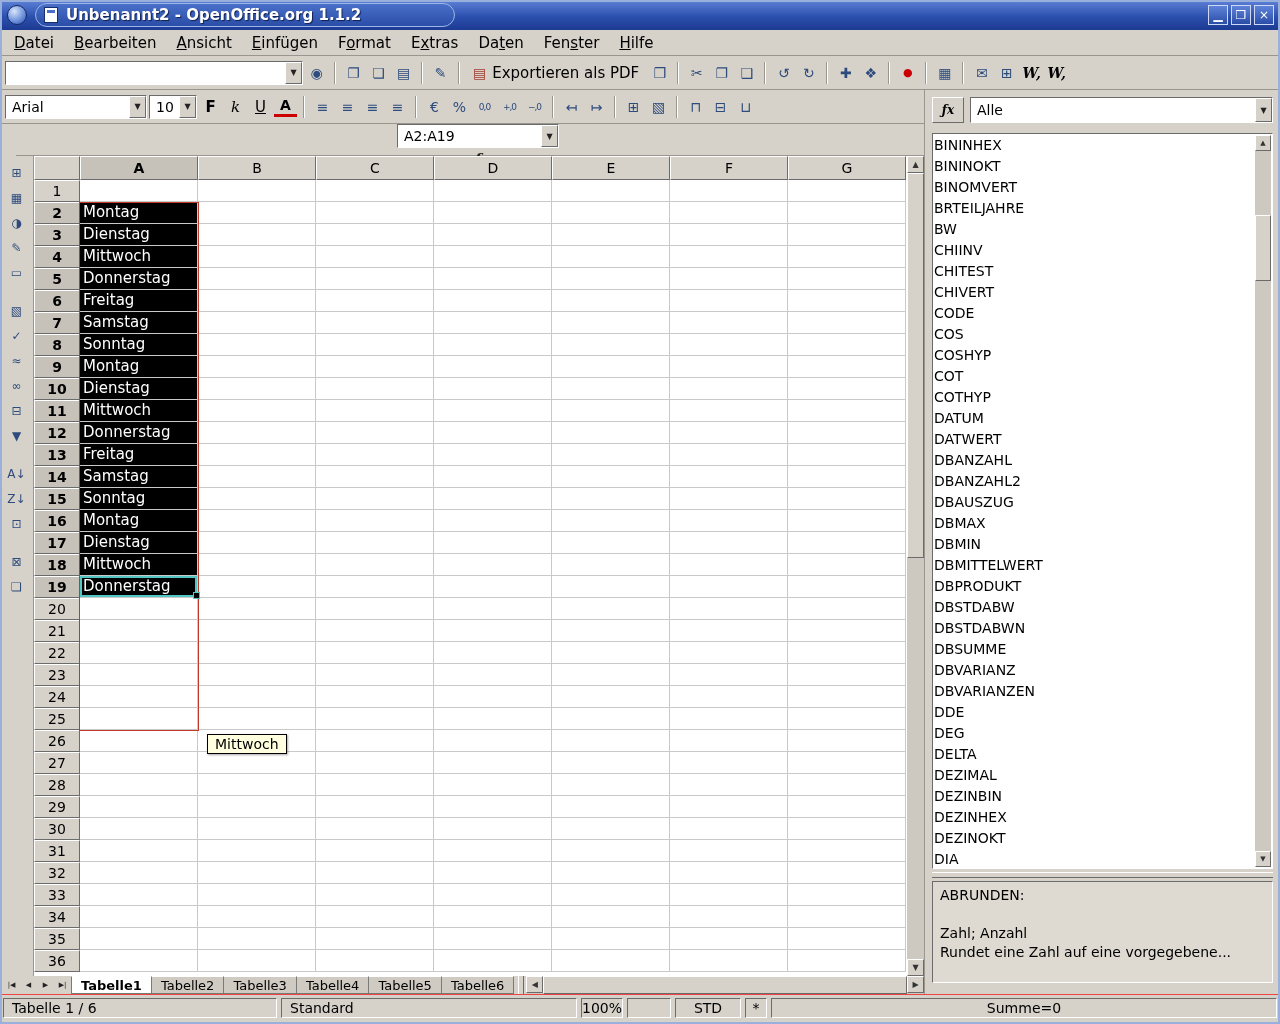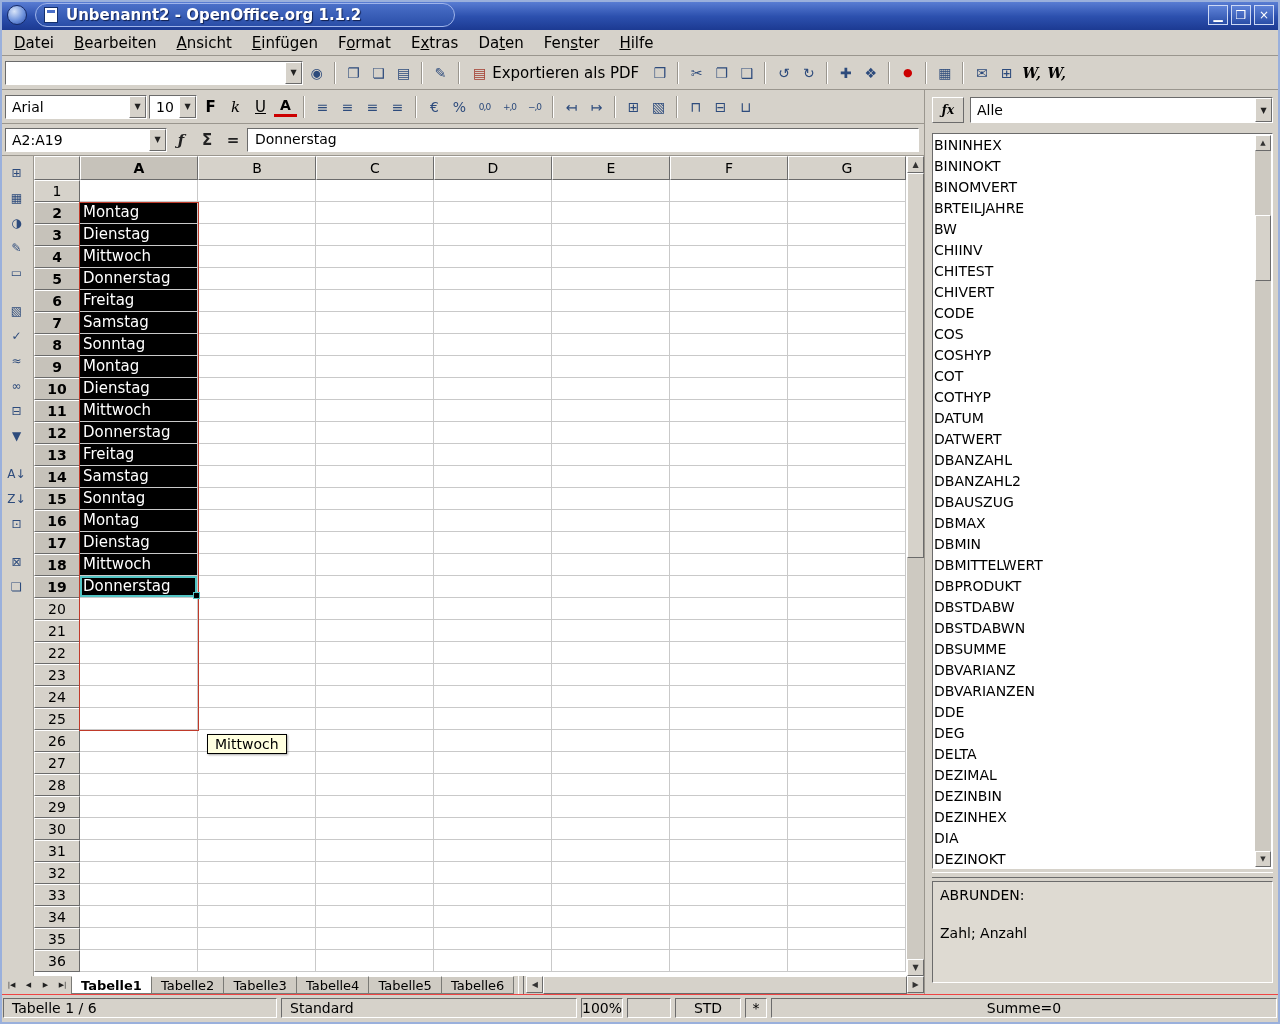--- a/index.html
+++ b/index.html
@@ -30,21 +30,21 @@
   
   .menubar { position:absolute; left:0; top:30px; width:1280px; height:26px; background:#d6d2ca;
     border-bottom:1px solid #9a968e; display:flex; align-items:center; padding-left:4px; font-size:15px; }
   .menu-item { padding:2px 10px; white-space:nowrap; }
 
   
   .bar { position:absolute; background:#d6d2ca; display:flex; align-items:center; gap:2px;
     padding:0 5px; border-bottom:1px solid #9a968e; }
   .funcbar { left:0; top:56px; width:1280px; height:34px; }
   .objbar  { left:0; top:90px; width:924px; height:34px; }
-  .formulabar { left:0; top:124px; width:924px; height:32px; }
+  .formulabar { left:16px; top:124px; width:924px; height:32px;flex-direction:column; }
   .fb-icons { display:flex; align-items:center; gap:2px; }
   .tb-icon { width:23px; height:24px; display:flex; align-items:center; justify-content:center;
     font-size:14px; color:#2d4b7c; flex:none; }
   .tb-sep { width:2px; height:22px; border-left:1px solid #9a968e; border-right:1px solid #ffffff; margin:0 4px; flex:none; }
   .red { color:#cc0000; font-size:11px; }
   .serif { font-family:"DejaVu Serif","Liberation Serif",serif; font-style:italic; font-weight:bold; color:#000; }
   .bold { font-weight:bold; color:#000; font-size:15px; }
   .italic { font-style:italic; color:#000; font-size:15px; font-family:"DejaVu Serif",serif; }
   .underl { text-decoration:underline; color:#000; font-size:15px; }
   .fontcolor { color:#000; font-weight:bold; font-size:14px; border-bottom:3px solid #cc0000; height:20px; }
@@ -757,30 +757,31 @@
         <div class="fn-item">DBSTDABWN</div>
         <div class="fn-item">DBSUMME</div>
         <div class="fn-item">DBVARIANZ</div>
         <div class="fn-item">DBVARIANZEN</div>
         <div class="fn-item">DDE</div>
         <div class="fn-item">DEG</div>
         <div class="fn-item">DELTA</div>
         <div class="fn-item">DEZIMAL</div>
         <div class="fn-item">DEZINBIN</div>
         <div class="fn-item">DEZINHEX</div>
+        <div class="fn-item">DEZINOKT</div>
         <div class="fn-item">DIA</div>
-        <div class="fn-item">DEZINOKT</div>
       </div>
     <div class="rp-scroll">
       <div class="scroll-btn">▲</div>
       <div class="rp-thumb"></div>
       <div class="scroll-btn rp-sb-bottom">▼</div>
     </div>
   </div>
   <div class="rp-split"></div>
   <div class="rp-desc">
     <div>ABRUNDEN:</div>
     <div class="blankline"></div>
     <div>Zahl; Anzahl</div>
+    <div>Rundet eine Zahl auf eine vorgegebene...</div>
   </div>
 </div>
 
 <div class="frame"></div>
 
 </body></html>

